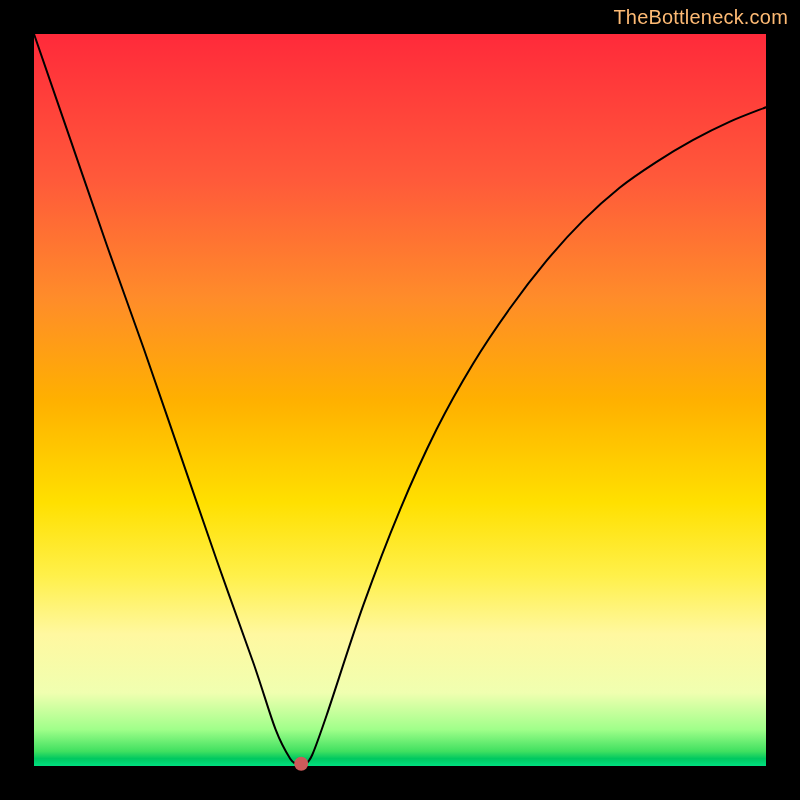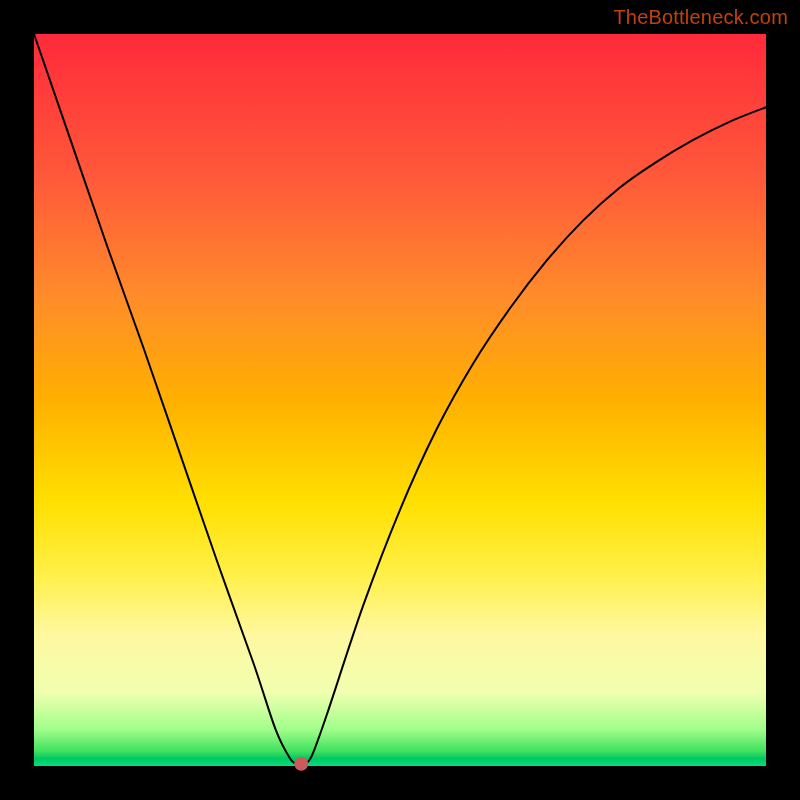--- a/index.html
+++ b/index.html
@@ -38,21 +38,21 @@
       #a0ff8a 95%,
       #40e060 98%,
       #00c860 99%,
       #00e080 100%
     );
   }
   .watermark {
     position: absolute;
     top: 6px;
     right: 12px;
-    color: #c2410c;
+    color: #fdba74;
     font-size: 20px;
     letter-spacing: 0.2px;
     font-weight: 400;
   }
   svg.curve {
     position: absolute;
     left: 0;
     top: 0;
     width: 732px;
     height: 732px;

